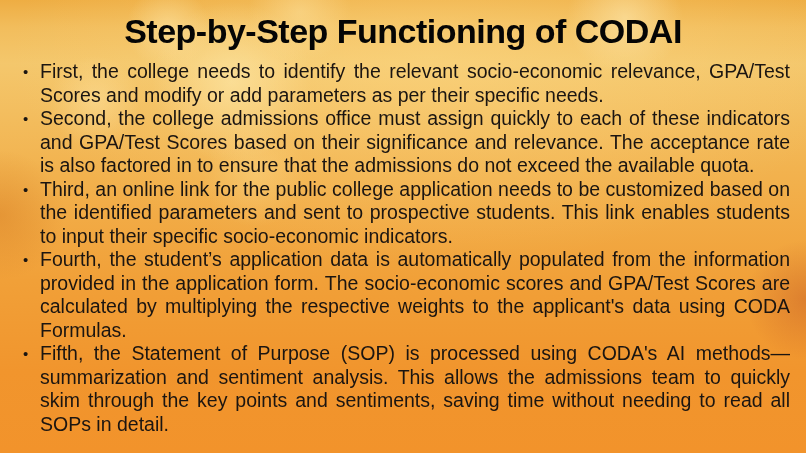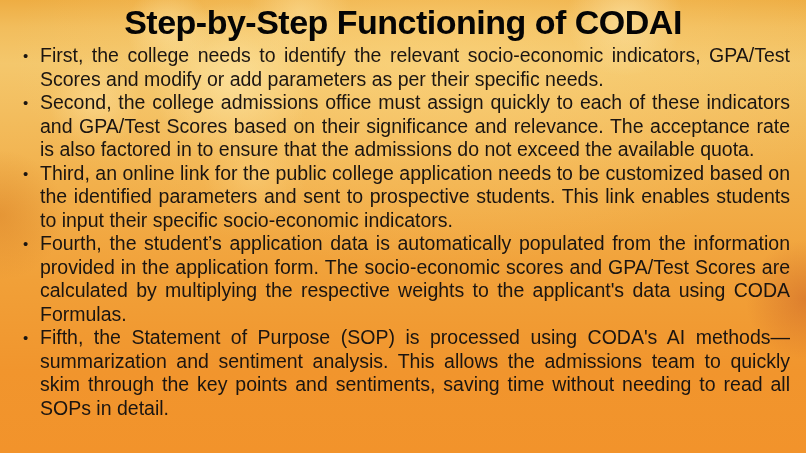--- a/index.html
+++ b/index.html
@@ -21,21 +21,21 @@
       radial-gradient(circle 42px at 168px 28px,  rgba(255,235,175,0.50), rgba(255,235,175,0) 100%),
       radial-gradient(circle 52px at 300px 12px,  rgba(255,235,175,0.40), rgba(255,235,175,0) 100%),
       radial-gradient(circle 58px at 625px 18px,  rgba(255,240,190,0.50), rgba(255,240,190,0) 100%),
       radial-gradient(circle 52px at 255px 175px, rgba(255,225,150,0.35), rgba(255,225,150,0) 100%),
       radial-gradient(ellipse 420px 210px at 430px 55px, rgba(255,222,140,0.40), rgba(255,222,140,0) 100%),
       radial-gradient(circle 65px at 0px 215px,   rgba(205,110,25,0.35),  rgba(205,110,25,0) 100%),
       radial-gradient(circle 60px at 806px 300px, rgba(190,82,35,0.40),   rgba(190,82,35,0) 100%),
       linear-gradient(180deg, #eead43 0%, #f2bd5c 6%, #f4c76c 14%, #f2b24e 38%, #f1a038 62%, #f1952d 82%, #f2932b 100%);
   }
   .title {
-    margin: 0;
+    margin: 9px;
     padding-top: 2px;
     text-align: center;
     font-size: 34px;
     line-height: 40px;
     font-weight: bold;
     letter-spacing: -0.5px;
     color: #050505;
   }
   .bullets {
     margin: 2px 0 0 0;
@@ -60,21 +60,21 @@
   }
 </style>
 </head>
 <body>
 
 <div class="slide">
   <h1 class="title">Step-by-Step Functioning of CODAI</h1>
   <ul class="bullets">
     <li>
       <span class="dot">•</span>
-      <span>First, the college needs to identify the relevant socio-economic indicators, GPA/Test Scores and modify or add parameters as per their specific needs.</span>
+      <span>First, the college needs to identify the relevant socio-economic relevance, GPA/Test Scores and modify or add parameters as per their specific needs.</span>
     </li>
     <li>
       <span class="dot">•</span>
       <span>Second, the college admissions office must assign quickly to each of these indicators and GPA/Test Scores based on their significance and relevance. The acceptance rate is also factored in to ensure that the admissions do not exceed the available quota.</span>
     </li>
     <li>
       <span class="dot">•</span>
       <span>Third, an online link for the public college application needs to be customized based on the identified parameters and sent to prospective students. This link enables students to input their specific socio-economic indicators.</span>
     </li>
     <li>

